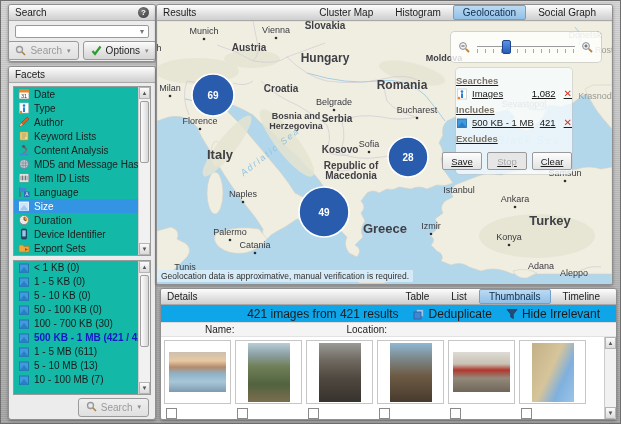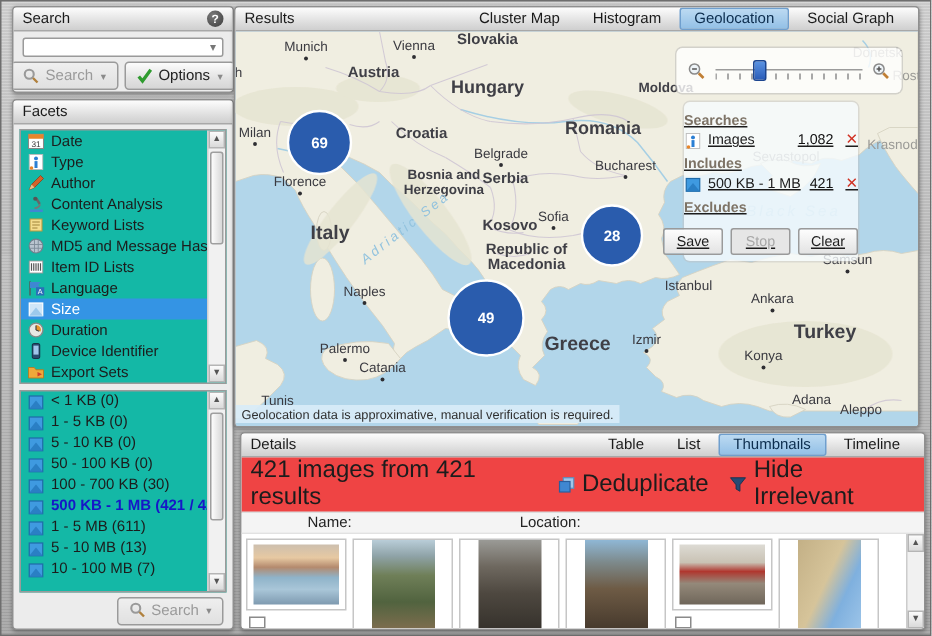--- a/index.html
+++ b/index.html
@@ -96,21 +96,21 @@
   .crit-row{display:flex;align-items:flex-start;gap:4px;height:14px;}
   .crit-row .cnt{margin-left:auto;color:#111;}
   .crit-x{color:#d03325;font-weight:bold;font-size:10px;margin-left:4px;}
   .crit-btns{display:flex;gap:5px;justify-content:flex-end;margin-top:8px;}
   .crit-btn{min-width:38px;height:16px;display:inline-flex;align-items:center;justify-content:center;
     background:linear-gradient(180deg,#fdfdfd,#e3e3e3);border:1px solid #9a9a9a;border-radius:2px;font-size:9.5px;}
   .crit-btn.disabled{color:#a8a8a8;background:#e6e6e6;}
   
   #details-panel{left:160px;top:288px;width:457px;height:132px;}
   .details-toolbar{flex:0 0 17px;display:flex;align-items:center;justify-content:flex-end;gap:14px;
-    background:#ef4444;border-bottom:1px solid #ddd;padding:0 16px 0 6px;font-size:16px;}
+    background:#0ea5e9;border-bottom:1px solid #ddd;padding:0 16px 0 6px;font-size:12px;}
   .tool-item{display:flex;align-items:center;gap:4px;}
   .labels-row{flex:0 0 13px;display:flex;align-items:center;background:#f4f4f4;font-size:10px;color:#222;padding-left:28px;}
   .labels-row .lab1{margin-left:16px;}
   .labels-row .lab2{margin-left:112px;}
   #thumbs-area{flex:1;position:relative;background:#fff;border-top:1px solid #e2e2e2;overflow:hidden;}
   #thumbs-row{position:absolute;left:3px;top:3px;right:14px;bottom:0;display:flex;gap:4px;}
   .thumb-card-wrap{width:67px;display:flex;flex-direction:column;}
   .thumb-card{height:65px;background:#fff;border:1px solid #c6c6c6;display:flex;align-items:center;justify-content:center;}
   .photo{display:block;}
   .photo.landscape{width:57px;height:40px;}
@@ -197,38 +197,38 @@
           <svg width="12" height="12" viewBox="0 0 12 12">
             <path d="M1.5,10.5 L3,7 L9,1 L11,3 L5,9 Z" fill="#d4622a" stroke="#8a3d14" stroke-width="0.5"></path>
             <path d="M1.5,10.5 L3,7 L5,9 Z" fill="#e8c089"></path>
           </svg>
         </span>
         <span>Author</span>
       </div>
       <div class="lrow">
         <span class="ic">
           <svg width="12" height="12" viewBox="0 0 12 12">
+            <path d="M2,2 H10 V10 H2 Z" fill="#f3dc8e" stroke="#b89a3e" stroke-width="0.7"></path>
+            <line x1="3.5" y1="4" x2="8.5" y2="4" stroke="#a0833a" stroke-width="0.8"></line>
+            <line x1="3.5" y1="6" x2="8.5" y2="6" stroke="#a0833a" stroke-width="0.8"></line>
+            <line x1="3.5" y1="8" x2="7" y2="8" stroke="#a0833a" stroke-width="0.8"></line>
+          </svg>
+        </span>
+        <span>Keyword Lists</span>
+      </div>
+      <div class="lrow">
+        <span class="ic">
+          <svg width="12" height="12" viewBox="0 0 12 12">
             <line x1="6" y1="2" x2="8.5" y2="6" stroke="#666" stroke-width="1.6"></line>
             <circle cx="5.5" cy="2.5" r="1.4" fill="#555"></circle>
             <path d="M2,10.5 H10.5" stroke="#3f87d2" stroke-width="1.6"></path>
             <path d="M5,8.7 Q8,8.7 8.7,6.2" stroke="#777" stroke-width="1.2" fill="none"></path>
           </svg>
         </span>
         <span>Content Analysis</span>
-      </div>
-      <div class="lrow">
-        <span class="ic">
-          <svg width="12" height="12" viewBox="0 0 12 12">
-            <path d="M2,2 H10 V10 H2 Z" fill="#f3dc8e" stroke="#b89a3e" stroke-width="0.7"></path>
-            <line x1="3.5" y1="4" x2="8.5" y2="4" stroke="#a0833a" stroke-width="0.8"></line>
-            <line x1="3.5" y1="6" x2="8.5" y2="6" stroke="#a0833a" stroke-width="0.8"></line>
-            <line x1="3.5" y1="8" x2="7" y2="8" stroke="#a0833a" stroke-width="0.8"></line>
-          </svg>
-        </span>
-        <span>Keyword Lists</span>
       </div>
       <div class="lrow">
         <span class="ic">
           <svg width="12" height="12" viewBox="0 0 12 12">
             <circle cx="6" cy="6" r="4.6" fill="#b9c4cf" stroke="#6e7d8a" stroke-width="0.7"></circle>
             <path d="M2,5 H10 M2,7.5 H10 M5,1.8 V10.2 M7.5,1.8 V10.2" stroke="#7d8b98" stroke-width="0.6" fill="none"></path>
           </svg>
         </span>
         <span>MD5 and Message Hash</span>
       </div>

